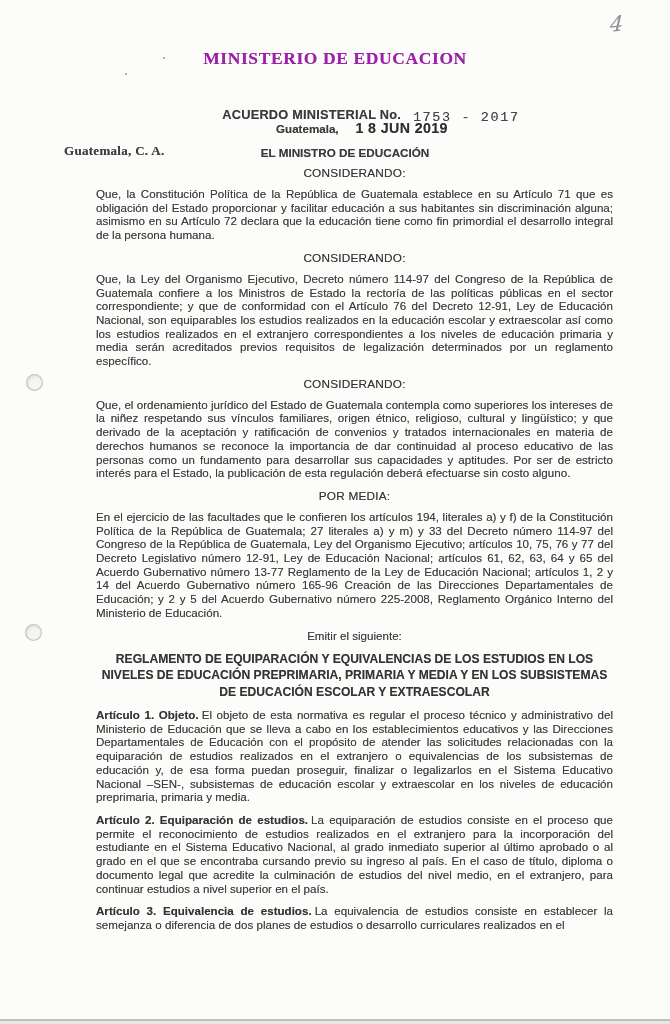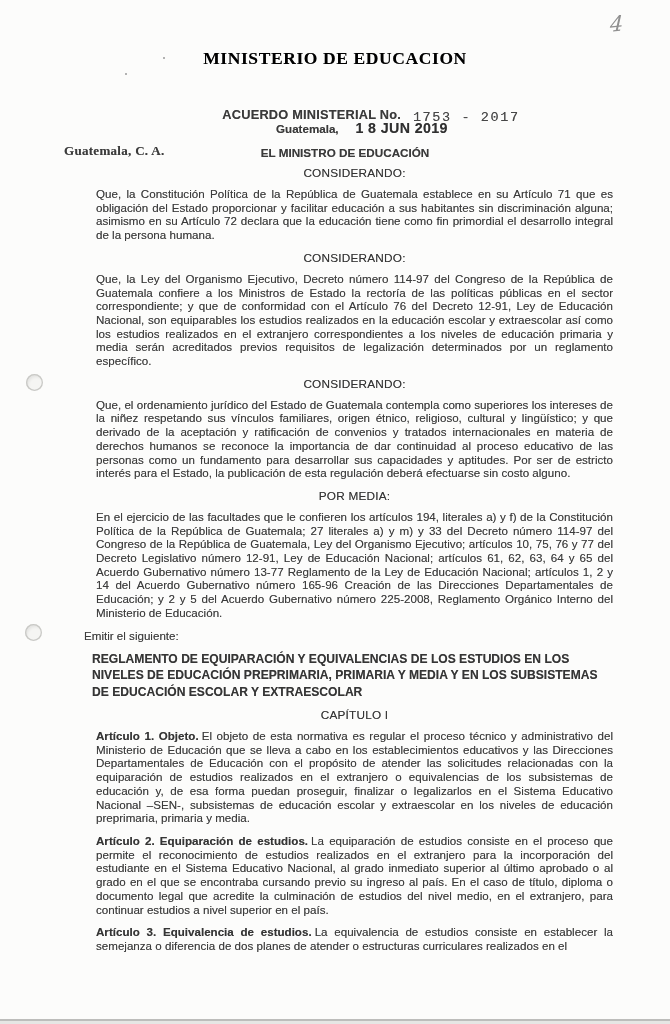--- a/index.html
+++ b/index.html
@@ -13,21 +13,21 @@
 
   .page-number{
     position:absolute;top:12px;left:610px;
     font-family:"DejaVu Serif",serif;font-style:italic;
     font-size:21px;color:#909090;
     transform:rotate(-6deg) skewX(-8deg);
   }
   .ministry-title{
     position:absolute;top:48px;left:0;right:0;text-align:center;
     font-family:"Liberation Serif",serif;font-weight:bold;
-    font-size:17.5px;letter-spacing:.6px;color:#000000;
+    font-size:17.5px;letter-spacing:.6px;color:#a21caf;
   }
   .acuerdo-line{
     position:absolute;top:98px;left:0;right:0;
     display:flex;justify-content:center;align-items:baseline;
     transform:translateX(36px);
   }
   .acuerdo-label{font-weight:bold;font-size:12.8px;letter-spacing:.2px;margin-top:9px;}
   .acuerdo-number{
     font-family:"Liberation Mono",monospace;font-size:13.5px;
     letter-spacing:1.6px;margin-left:12px;position:relative;top:2px;color:#474747;
@@ -54,23 +54,23 @@
 
   .content{position:absolute;left:84px;top:166px;width:541px;}
   .heading{
     font-weight:normal;text-align:center;font-size:11.8px;
     letter-spacing:.2px;margin:0 0 7px;color:#353535;
   }
   .para{
     font-size:11.6px;line-height:13.7px;text-align:justify;
     margin:0 12px 9px;color:#3c3c3c;
   }
-  .intro{font-size:11.6px;margin:0 0 9px;color:#3c3c3c;}
+  .intro{font-size:11.6px;margin:0 0 9px;color:#3c3c3c;text-align:center;}
   .doc-title{
-    font-weight:bold;font-size:12.1px;line-height:16.5px;
+    font-weight:bold;text-align:center;font-size:12.1px;line-height:16.5px;
     margin:0 auto 8px;width:525px;color:#353535;
   }
   .art-lead{font-weight:bold;margin-right:3px;color:#353535;}
 
   .hole{
     position:absolute;width:17px;height:17px;border-radius:50%;
     background:#f5f5f3;
     box-shadow:inset 0 0 0 1.3px #c9c9c6, inset 2px 3px 3px rgba(0,0,0,.07);
   }
   .hole-top{left:26px;top:374px;}
@@ -118,30 +118,29 @@
     <div class="heading scan">CONSIDERANDO:</div>
     <p class="para scan">Que, el ordenamiento jurídico del Estado de Guatemala contempla como superiores los intereses de la niñez respetando sus vínculos familiares, origen étnico, religioso, cultural y lingüístico; y que derivado de la aceptación y ratificación de convenios y tratados internacionales en materia de derechos humanos se reconoce la importancia de dar continuidad al proceso educativo de las personas como un fundamento para desarrollar sus capacidades y aptitudes. Por ser de estricto interés para el Estado, la publicación de esta regulación deberá efectuarse sin costo alguno.</p>
 
     <div class="heading scan">POR MEDIA:</div>
     <p class="para scan">En el ejercicio de las facultades que le confieren los artículos 194, literales a) y f) de la Constitución Política de la República de Guatemala; 27 literales a) y m) y 33 del Decreto número 114-97 del Congreso de la República de Guatemala, Ley del Organismo Ejecutivo; artículos 10, 75, 76 y 77 del Decreto Legislativo número 12-91, Ley de Educación Nacional; artículos 61, 62, 63, 64 y 65 del Acuerdo Gubernativo número 13-77 Reglamento de la Ley de Educación Nacional; artículos 1, 2 y 14 del Acuerdo Gubernativo número 165-96 Creación de las Direcciones Departamentales de Educación; y 2 y 5 del Acuerdo Gubernativo número 225-2008, Reglamento Orgánico Interno del Ministerio de Educación.</p>
 
     <p class="intro scan">Emitir el siguiente:</p>
 
     <div class="doc-title scan">REGLAMENTO DE EQUIPARACIÓN Y EQUIVALENCIAS DE LOS ESTUDIOS EN LOS NIVELES DE EDUCACIÓN PREPRIMARIA, PRIMARIA Y MEDIA Y EN LOS SUBSISTEMAS DE EDUCACIÓN ESCOLAR Y EXTRAESCOLAR</div>
 
-    <div class="heading scan">CAPÍTULO I</div>
 
     <p class="para scan">
       <span class="art-lead">Artículo 1. Objeto.</span><span>El objeto de esta normativa es regular el proceso técnico y administrativo del Ministerio de Educación que se lleva a cabo en los establecimientos educativos y las Direcciones Departamentales de Educación con el propósito de atender las solicitudes relacionadas con la equiparación de estudios realizados en el extranjero o equivalencias de los subsistemas de educación y, de esa forma puedan proseguir, finalizar o legalizarlos en el Sistema Educativo Nacional –SEN-, subsistemas de educación escolar y extraescolar en los niveles de educación preprimaria, primaria y media.</span>
     </p>
     <p class="para scan">
       <span class="art-lead">Artículo 2. Equiparación de estudios.</span><span>La equiparación de estudios consiste en el proceso que permite el reconocimiento de estudios realizados en el extranjero para la incorporación del estudiante en el Sistema Educativo Nacional, al grado inmediato superior al último aprobado o al grado en el que se encontraba cursando previo su ingreso al país. En el caso de título, diploma o documento legal que acredite la culminación de estudios del nivel medio, en el extranjero, para continuar estudios a nivel superior en el país.</span>
     </p>
     <p class="para scan">
-      <span class="art-lead">Artículo 3. Equivalencia de estudios.</span><span>La equivalencia de estudios consiste en establecer la semejanza o diferencia de dos planes de atender o estructuras curriculares realizados en el</span>
+      <span class="art-lead">Artículo 3. Equivalencia de estudios.</span><span>La equivalencia de estudios consiste en establecer la semejanza o diferencia de dos planes de estudios o desarrollo curriculares realizados en el</span>
     </p>
   </div>
 
   <div class="hole hole-top"></div>
   <div class="hole hole-bottom"></div>
 
   <div class="speckle speckle-1"></div>
   <div class="speckle speckle-2"></div>
 
   <div class="bottom-edge"></div>

